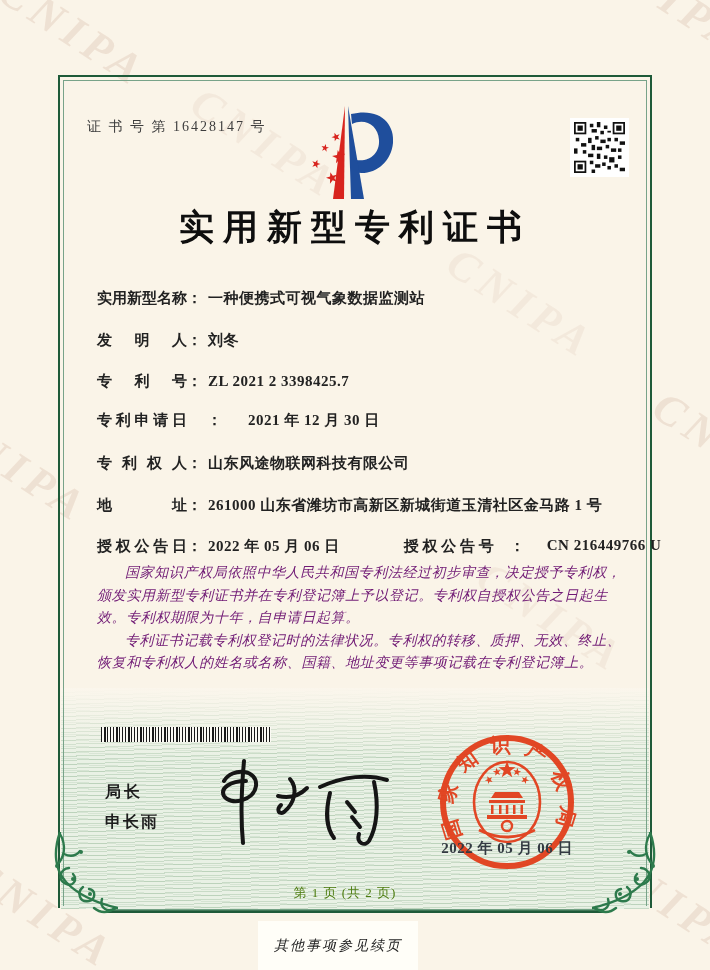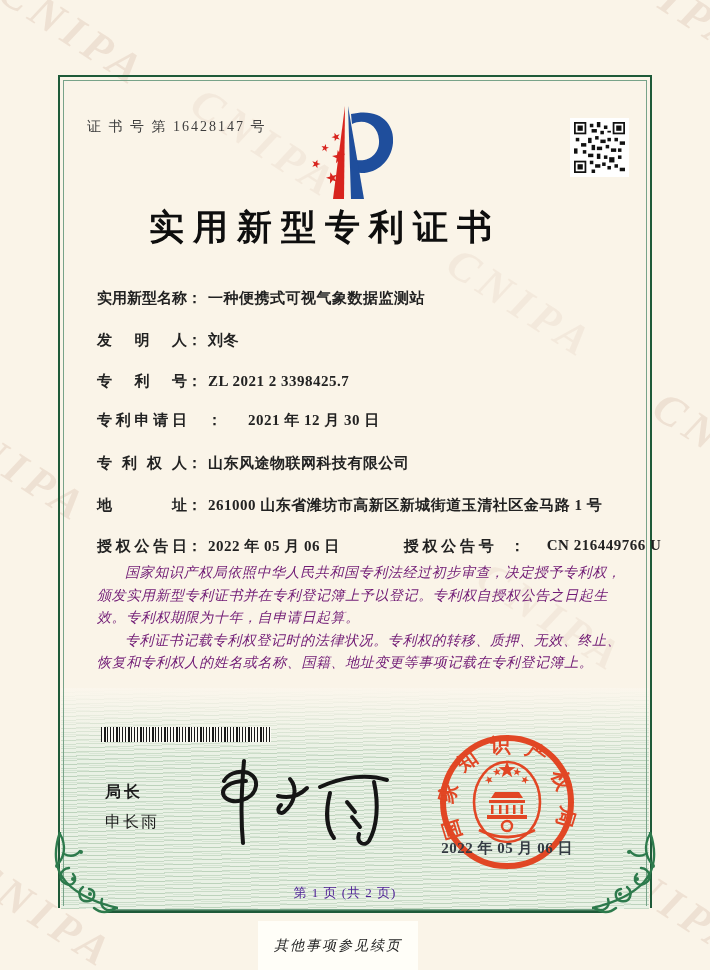--- a/index.html
+++ b/index.html
@@ -42,21 +42,21 @@
   .cert-no{
     position:absolute;left:87px;top:118px;z-index:4;
     font-size:14px;letter-spacing:2px;color:#3d3d3d;
   }
   .logo{position:absolute;left:288px;top:101px;width:116px;height:102px;z-index:4;}
   .qr-box{
     position:absolute;left:570px;top:118px;width:59px;height:59px;z-index:4;
     background:#ffffff;display:flex;align-items:center;justify-content:center;
   }
   .doc-title{
-    position:absolute;left:0;top:204px;width:650px;text-align:center;z-index:4;
+    position:absolute;left:0;top:204px;width:710px;text-align:center;z-index:4;
     font-size:35px;font-weight:bold;letter-spacing:9px;color:#0e0e0e;
   }
   
   .frow{position:absolute;left:97px;z-index:4;display:flex;align-items:center;
         font-size:15px;font-weight:600;color:#222;}
   .flabel{display:inline-block;width:90px;text-align:justify;text-align-last:justify;
           text-justify:inter-character;flex:none;}
   .fcolon{flex:none;margin-right:6px;}
   .fvalue{letter-spacing:.5px;}
   .fvalue .vline{display:block;line-height:22px;}
@@ -77,34 +77,34 @@
         #191919 2.6px 4.6px, rgba(0,0,0,0) 4.6px 5.6px,
         #191919 5.6px 6.6px, rgba(0,0,0,0) 6.6px 9.2px,
         #191919 9.2px 10.2px, rgba(0,0,0,0) 10.2px 12px),
       #fbfaf4;
   }
   .sig-title{position:absolute;left:105px;top:782px;z-index:4;
     font-family:"Liberation Sans","DejaVu Sans",sans-serif;
     font-size:16px;font-weight:600;letter-spacing:3px;color:#1d1d1d;}
   .sig-name{position:absolute;left:105px;top:812px;z-index:4;
     font-family:"Liberation Sans","DejaVu Sans",sans-serif;
-    font-size:16px;font-weight:400;letter-spacing:2px;color:#1d1d1d;}
+    font-size:16px;font-weight:700;letter-spacing:2px;color:#1d1d1d;}
   .signature{position:absolute;left:206px;top:753px;width:190px;height:95px;z-index:4;}
   .seal{position:absolute;left:437px;top:732px;width:140px;height:140px;z-index:4;opacity:.93;}
   .seal-date{
     position:absolute;left:432px;top:839px;width:150px;text-align:center;z-index:5;
     font-size:15px;font-weight:600;color:#333a42;letter-spacing:.5px;white-space:nowrap;
   }
   .ornament{position:absolute;width:68px;height:82px;z-index:4;}
   .ornament.left{left:50px;top:832px;}
   .ornament.right{left:592px;top:832px;transform:scaleX(-1);}
   
   .page-info{
     position:absolute;left:0;top:884px;width:690px;text-align:center;z-index:4;
-    font-size:13px;letter-spacing:1px;color:#4c1d95;
+    font-size:13px;letter-spacing:1px;color:#4d7c0f;
   }
   .cont-note{
     position:absolute;left:258px;top:921px;z-index:4;
     background:#fffef8;padding:16px 16px;
     font-size:14px;font-style:italic;letter-spacing:2px;color:#222;
   }
 </style>
 </head>
 <body>
 

